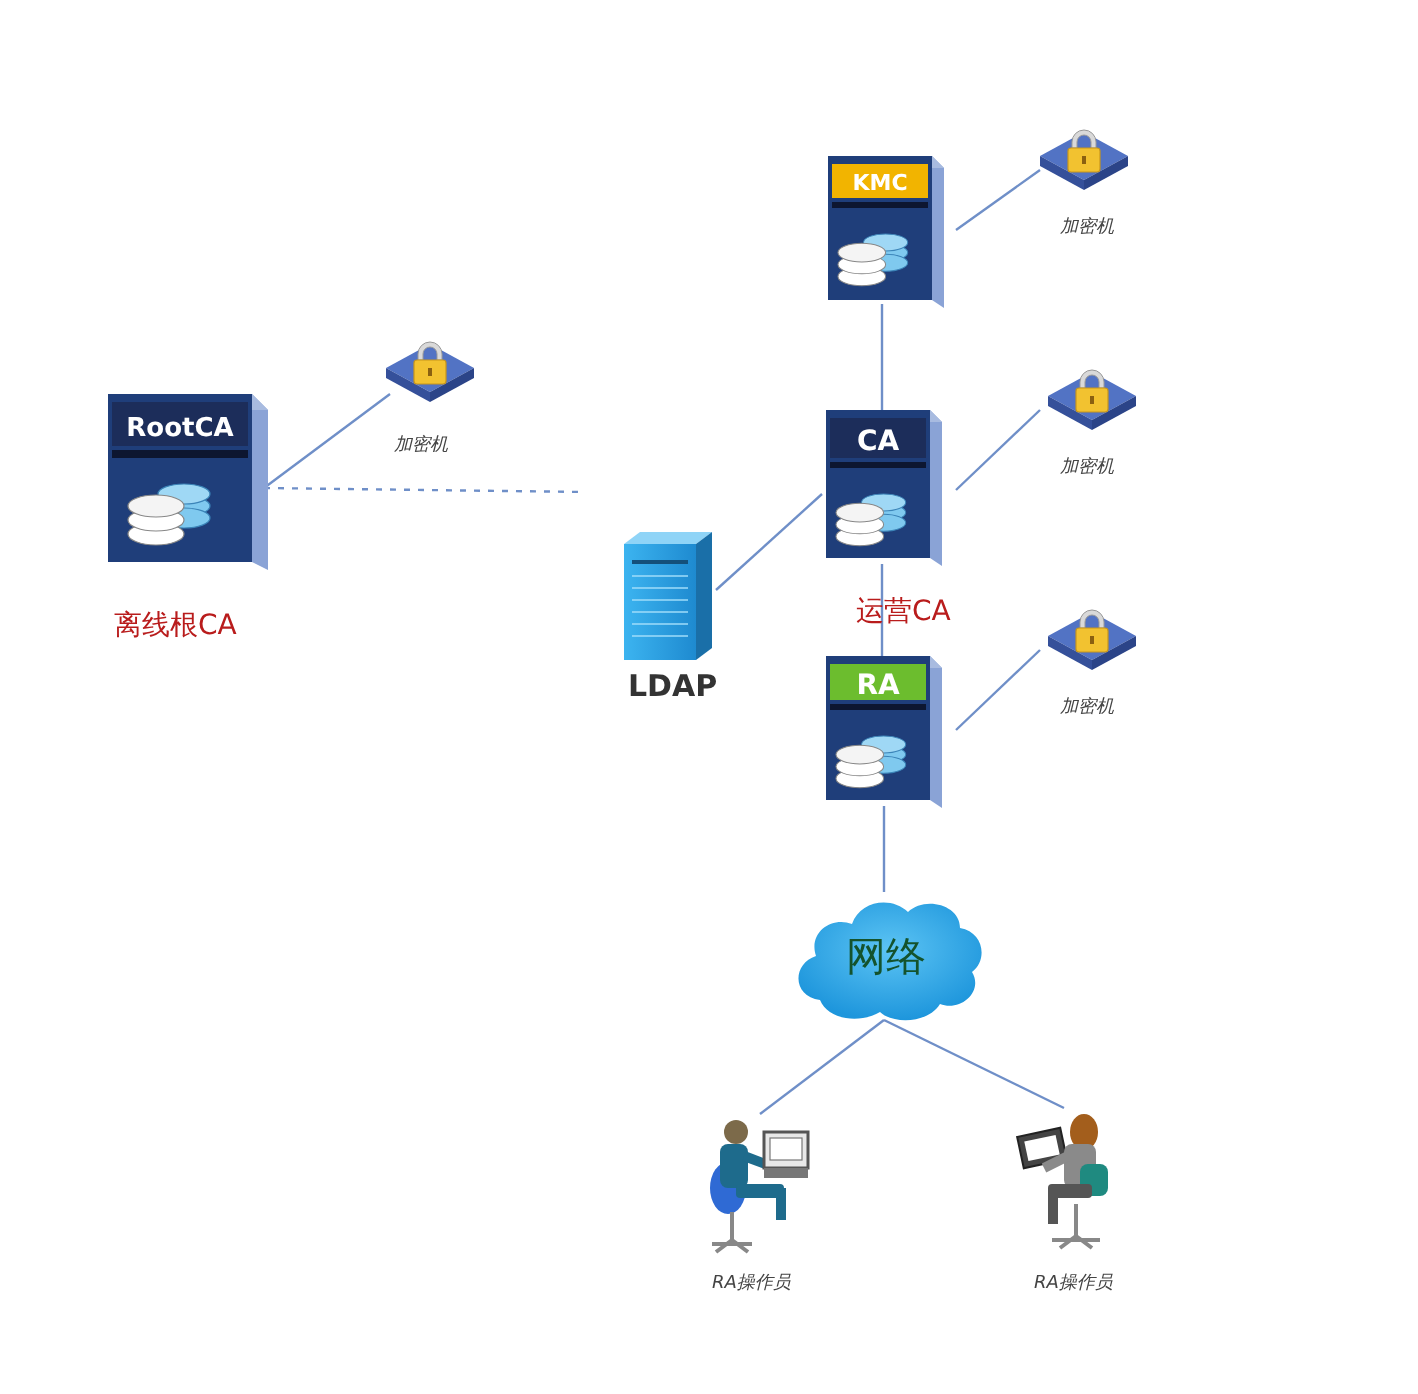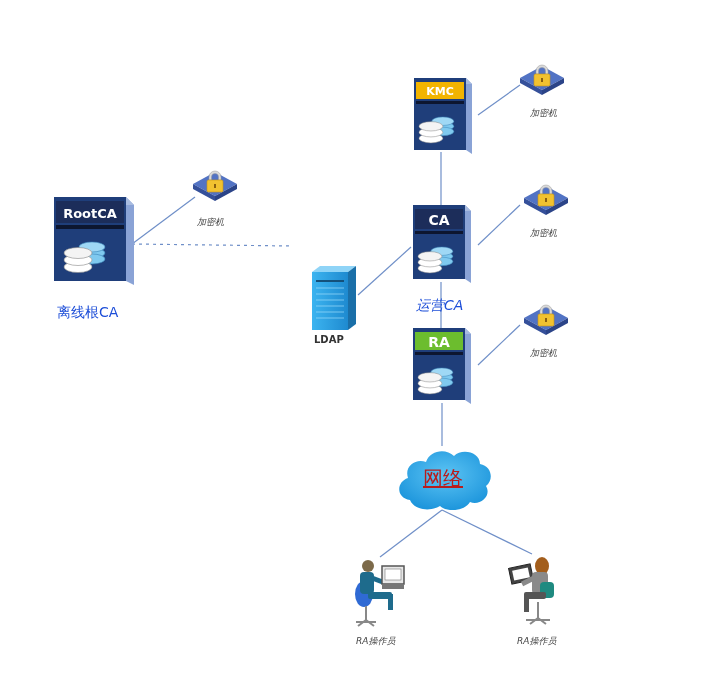--- a/index.html
+++ b/index.html
@@ -1,24 +1,24 @@
 <!DOCTYPE html>
 <html><head>
 <meta charset="utf-8">
 <style>
   html, body { margin: 0; padding: 0; background: #ffffff; }
   body { width: 709px; height: 697px; position: relative; overflow: hidden;
          font-family: "DejaVu Sans", sans-serif; }
   #canvas { position: absolute; left: 0; top: 0; width: 709px; height: 697px; }
   .lbl { position: absolute; color: #333; white-space: nowrap; }
   .small { font-size: 9px; color: #444; font-style: italic; }
-  .mid { font-size: 14px; color: #1d4ed8; }
-  .ldap { font-size: 10px; color: #333; font-weight: bold; }
+  .mid { font-size: 14px; color: #b91c1c; }
+  .ldap { font-size: 15px; color: #333; font-weight: bold; }
   .boxlabel { font-family: "DejaVu Sans", sans-serif; font-weight: bold; fill: #ffffff; }
-  .cloudtext { position: absolute; color: #b91c1c; font-size: 20px; text-decoration: underline; }
+  .cloudtext { position: absolute; color: #14532d; font-size: 20px; }
 </style>
 </head>
 <body>
 
 <svg id="canvas" width="709" height="697" viewBox="0 0 709 697" xmlns="http://www.w3.org/2000/svg">
   <defs>
     <linearGradient id="ldapGrad" x1="0" y1="0" x2="1" y2="0">
       <stop offset="0" stop-color="#3cb4f0"></stop>
       <stop offset="1" stop-color="#1e8ad0"></stop>
     </linearGradient>
@@ -160,21 +160,21 @@
     <path d="M28,22 L16,28" stroke="#8a8a8a" stroke-width="5"></path>
     <rect x="34" y="26" width="14" height="16" rx="4" fill="#1f8a80"></rect>
     <rect x="18" y="36" width="22" height="7" rx="2" fill="#555"></rect>
     <rect x="18" y="40" width="5" height="16" fill="#555"></rect>
     <line x1="32" y1="46" x2="32" y2="62" stroke="#888" stroke-width="2"></line>
     <path d="M20,64 L44,64 M32,62 L24,68 M32,62 L40,68" stroke="#888" stroke-width="2"></path>
   </g>
 </svg>
 
 <div class="lbl mid" style="left:57px; top:304px;">离线根CA</div>
-<div class="lbl mid" style="left:416px; top:297px;font-style:italic;">运营CA</div>
+<div class="lbl mid" style="left:428px; top:297px;">运营CA</div>
 <div class="lbl ldap" style="left:314px; top:334px;">LDAP</div>
 <div class="cloudtext" style="left:423px; top:465px;">网络</div>
 <div class="lbl small" style="left:197px; top:216px;">加密机</div>
 <div class="lbl small" style="left:530px; top:107px;">加密机</div>
 <div class="lbl small" style="left:530px; top:227px;">加密机</div>
 <div class="lbl small" style="left:530px; top:347px;">加密机</div>
 <div class="lbl small" style="left:356px; top:635px;">RA操作员</div>
 <div class="lbl small" style="left:517px; top:635px;">RA操作员</div>
 
 </body></html>

